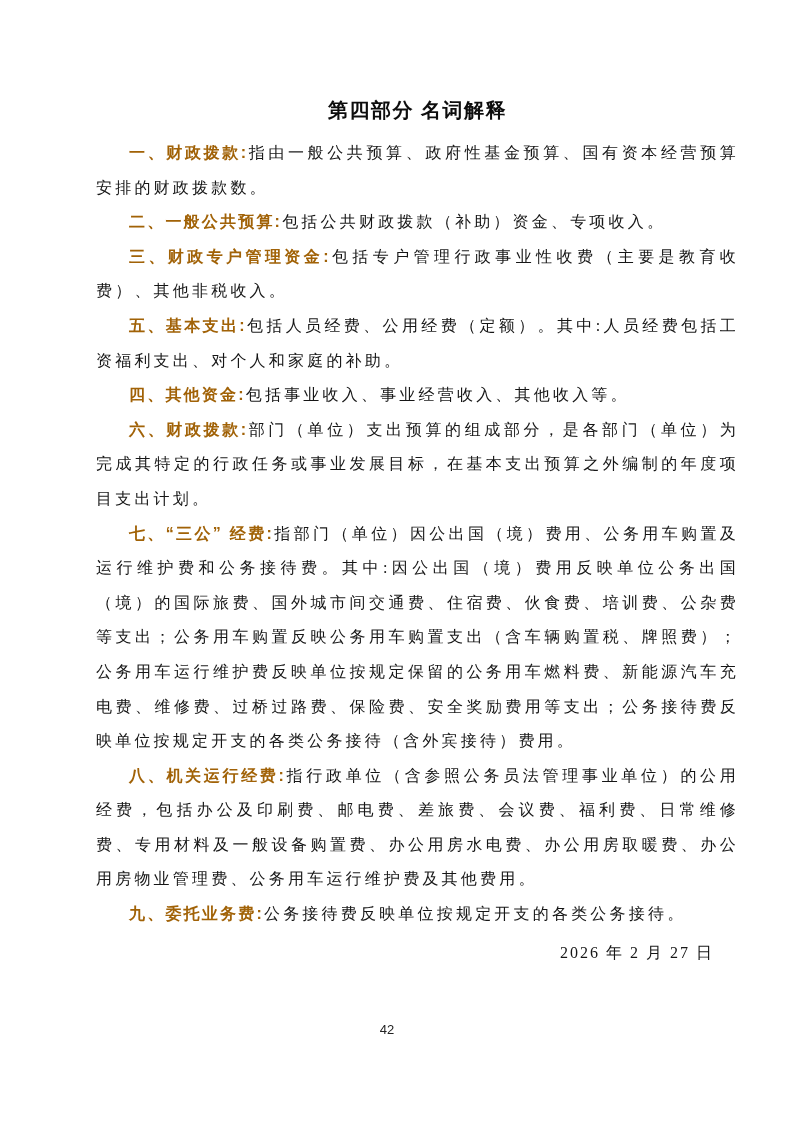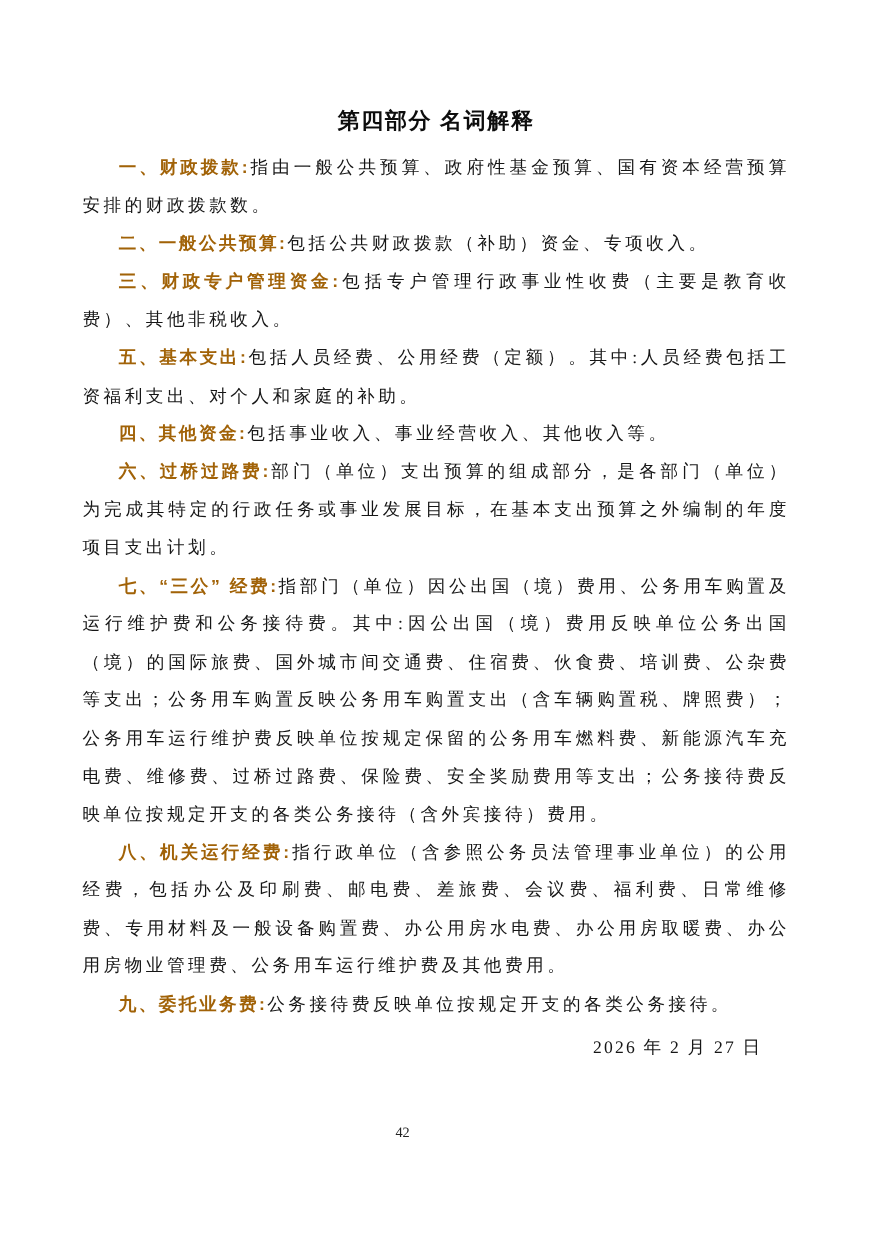--- a/index.html
+++ b/index.html
@@ -8,20 +8,21 @@
     background: #ffffff;
   }
   .page {
     position: relative;
     width: 732px;
     height: 1122px;
     background: #ffffff;
     overflow: hidden;
     font-family: "Liberation Serif", "DejaVu Serif", serif;
     color: #161616;
+    margin-left: 21px;
   }
   .content {
     position: absolute;
     left: 75px;
     top: 0;
     width: 643px;
   }
   .doc-title {
     margin: 97px 0 13px 0;
     text-align: center;
@@ -66,42 +67,42 @@
   }
   .page-number {
     position: absolute;
     top: 1021px;
     left: 0;
     width: 100%;
     text-align: center;
     font-size: 13px;
     line-height: 18px;
     color: #222222;
-    font-family: Liberation Serif, serif;
+    font-family: Liberation Sans, sans-serif;
   }
 </style>
 </head>
 <body>
 
 <div class="page">
   <div class="content">
 
     <h1 class="doc-title">第四部分 名词解释</h1>
 
     <p class="para"><span class="lead">一、财政拨款:</span><span>指由一般公共预算、政府性基金预算、国有资本经营预算安排的财政拨款数。</span></p>
 
     <p class="para"><span class="lead">二、一般公共预算:</span><span>包括公共财政拨款（补助）资金、专项收入。</span></p>
 
     <p class="para"><span class="lead">三、财政专户管理资金:</span><span>包括专户管理行政事业性收费（主要是教育收费）、其他非税收入。</span></p>
 
     <p class="para"><span class="lead">五、基本支出:</span><span>包括人员经费、公用经费（定额）。其中:人员经费包括工资福利支出、对个人和家庭的补助。</span></p>
 
     <p class="para"><span class="lead">四、其他资金:</span><span>包括事业收入、事业经营收入、其他收入等。</span></p>
 
-    <p class="para"><span class="lead">六、过桥过路费:</span><span>部门（单位）支出预算的组成部分，是各部门（单位）为完成其特定的行政任务或事业发展目标，在基本支出预算之外编制的年度项目支出计划。</span></p>
+    <p class="para"><span class="lead">六、财政拨款:</span><span>部门（单位）支出预算的组成部分，是各部门（单位）为完成其特定的行政任务或事业发展目标，在基本支出预算之外编制的年度项目支出计划。</span></p>
 
     <p class="para"><span class="lead">七、“三公” 经费:</span><span>指部门（单位）因公出国（境）费用、公务用车购置及运行维护费和公务接待费。其中:因公出国（境）费用反映单位公务出国（境）的国际旅费、国外城市间交通费、住宿费、伙食费、培训费、公杂费等支出；公务用车购置反映公务用车购置支出（含车辆购置税、牌照费）；公务用车运行维护费反映单位按规定保留的公务用车燃料费、新能源汽车充电费、维修费、过桥过路费、保险费、安全奖励费用等支出；公务接待费反映单位按规定开支的各类公务接待（含外宾接待）费用。</span></p>
 
     <p class="para"><span class="lead">八、机关运行经费:</span><span>指行政单位（含参照公务员法管理事业单位）的公用经费，包括办公及印刷费、邮电费、差旅费、会议费、福利费、日常维修费、专用材料及一般设备购置费、办公用房水电费、办公用房取暖费、办公用房物业管理费、公务用车运行维护费及其他费用。</span></p>
 
     <p class="para"><span class="lead">九、委托业务费:</span><span>公务接待费反映单位按规定开支的各类公务接待。</span></p>
 
     <p class="sign-date">2026 年 2 月 27 日</p>
 
   </div>

